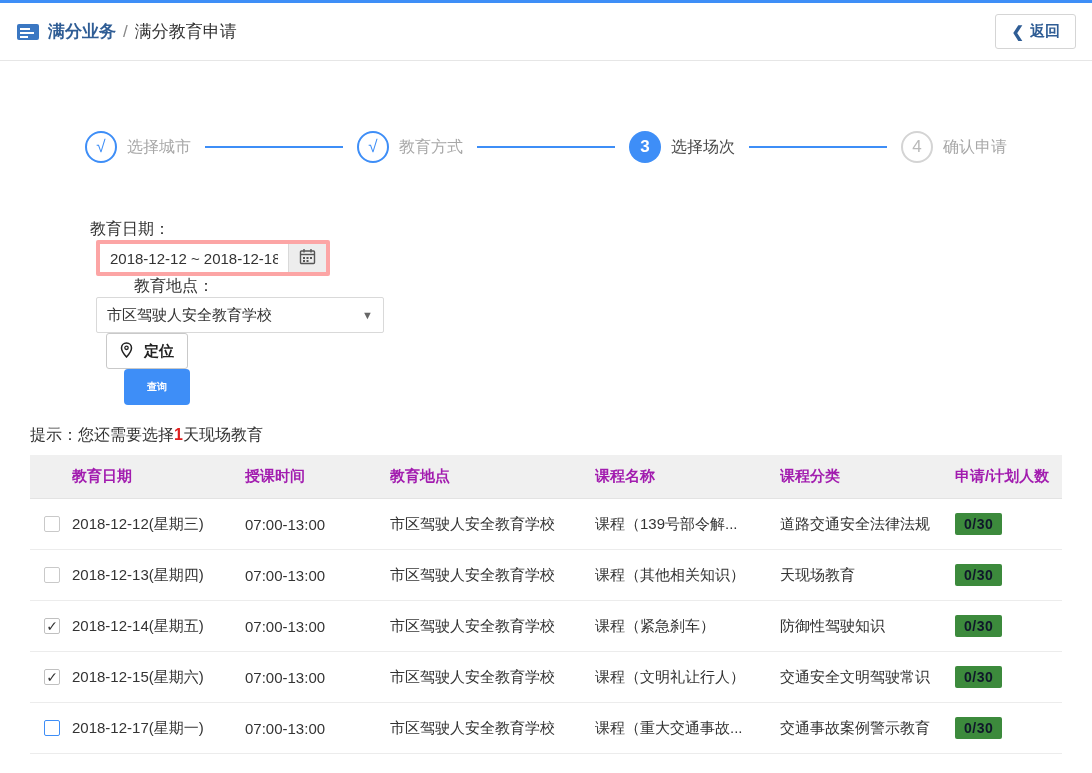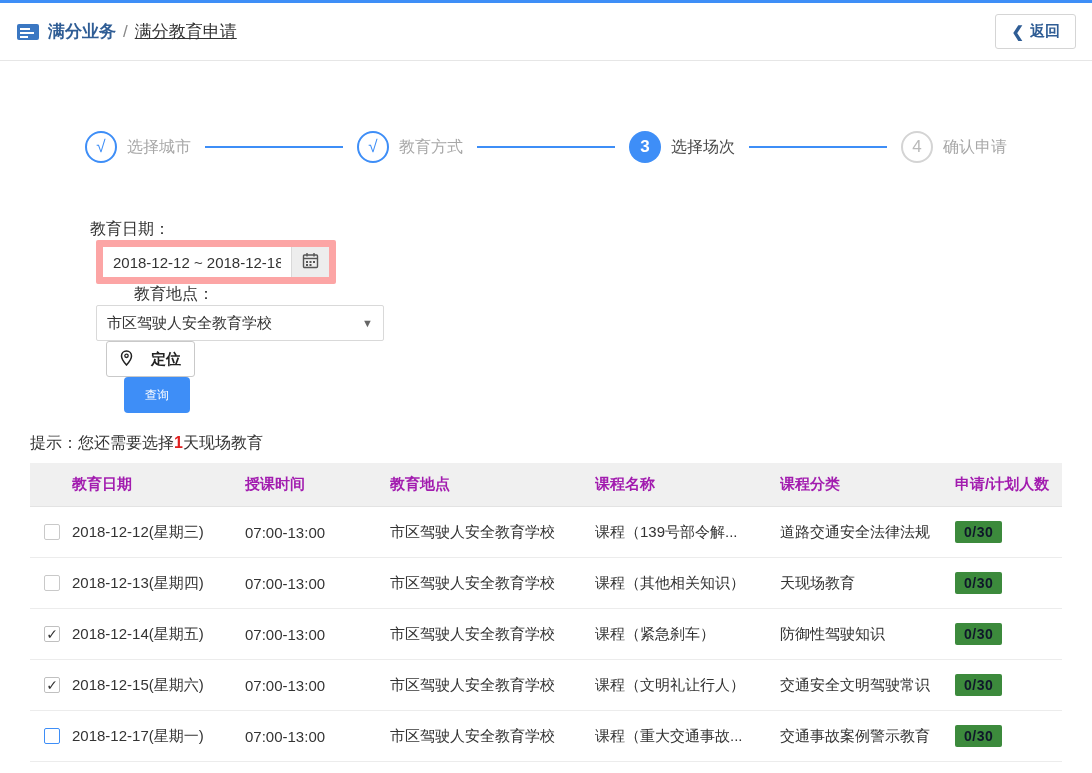--- a/index.html
+++ b/index.html
@@ -12,21 +12,21 @@
   
   .topbar {
     height:61px; border-top:3px solid #3e8ef7; border-bottom:1px solid #e6e6e6;
     display:flex; align-items:center; justify-content:space-between; padding:12px 16px;
     background:#fff;
   }
   .crumb { display:flex; align-items:center; font-size:17px; }
   .crumb-icon { width:24px; height:20px; margin-right:8px; display:flex; }
   .crumb-main { color:#2f5d95; font-weight:bold; }
   .crumb-sep { color:#888; margin:0 7px; }
-  .crumb-sub { color:#333;text-decoration:underline; }
+  .crumb-sub { color:#333; }
   .back-btn {
     display:flex; align-items:center; gap:6px; background:#fff;
     border:1px solid #d5d5d5; border-radius:3px; padding:7px 15px;
     color:#2f5d95; font-size:15px; font-weight:bold; cursor:pointer;
   }
 
   
   .stepper { margin:70px 85px 0; display:flex; align-items:center; }
   .step { display:flex; align-items:center; gap:10px; flex:none; }
   .step-circle {
@@ -39,46 +39,46 @@
   .step.pending .step-circle{ border:2px solid #d4d4d4; color:#b9b9b9; }
   .step-label { font-size:16px; }
   .step.done .step-label, .step.pending .step-label { color:#a8a8a8; }
   .step.active .step-label { color:#4a4a4a; }
   .step-line { flex:1; height:2px; background:#3e8ef7; margin:0 14px; }
 
   
   .filters { margin:56px 0 0 90px; display:flex; align-items:flex-start; font-size:16px;flex-direction:column; }
   .filter-label { color:#333; }
   .date-group {
-    display:flex; align-items:stretch; height:44px; margin-left:6px;
-    border:7px solid #fca5a5; border-radius:2px; overflow:hidden; background:#fff;
+    display:flex; align-items:stretch; height:36px; margin-left:6px;
+    border:4px solid #fca5a5; border-radius:2px; overflow:hidden; background:#fff;
   }
   .date-input {
     width:188px; border:none; outline:none; padding:0 10px;
     font-size:15px; color:#333; font-family:inherit;
   }
   .cal-btn {
     width:38px; background:#ededed; border:none; border-left:1px solid #d9d9d9;
     display:flex; align-items:center; justify-content:center; cursor:pointer;
   }
   .loc-label { margin-left:44px; }
   .loc-select {
     margin-left:6px; width:288px; height:36px; border:1px solid #d9d9d9; border-radius:2px;
     display:flex; align-items:center; justify-content:space-between;
     padding:0 10px; font-size:15px; background:#fff; cursor:pointer;
   }
   .caret { color:#666; font-size:11px; }
   .locate-btn {
     margin-left:16px; height:36px; padding:0 13px; background:#fff;
-    border:1px solid #c9c9c9; border-radius:3px; display:flex; align-items:center; gap:18px;
+    border:1px solid #c9c9c9; border-radius:3px; display:flex; align-items:center; gap:11px;
     font-size:15px; font-weight:bold; color:#222; cursor:pointer;
   }
   .search-btn {
     margin-left:34px; height:36px; width:66px; background:#3e8ef7; color:#fff;
-    border:none; border-radius:4px; font-size:12px; font-weight:normal; cursor:pointer;
+    border:none; border-radius:4px; font-size:10px; font-weight:bold; cursor:pointer;
   }
 
   
   .hint { margin:20px 0 0 30px; font-size:16px; color:#333; }
   .hint-red { color:#e02020; font-weight:bold; }
 
   
   .table { margin:9px 30px 0; width:1032px; }
   .grid-row {
     display:grid;

